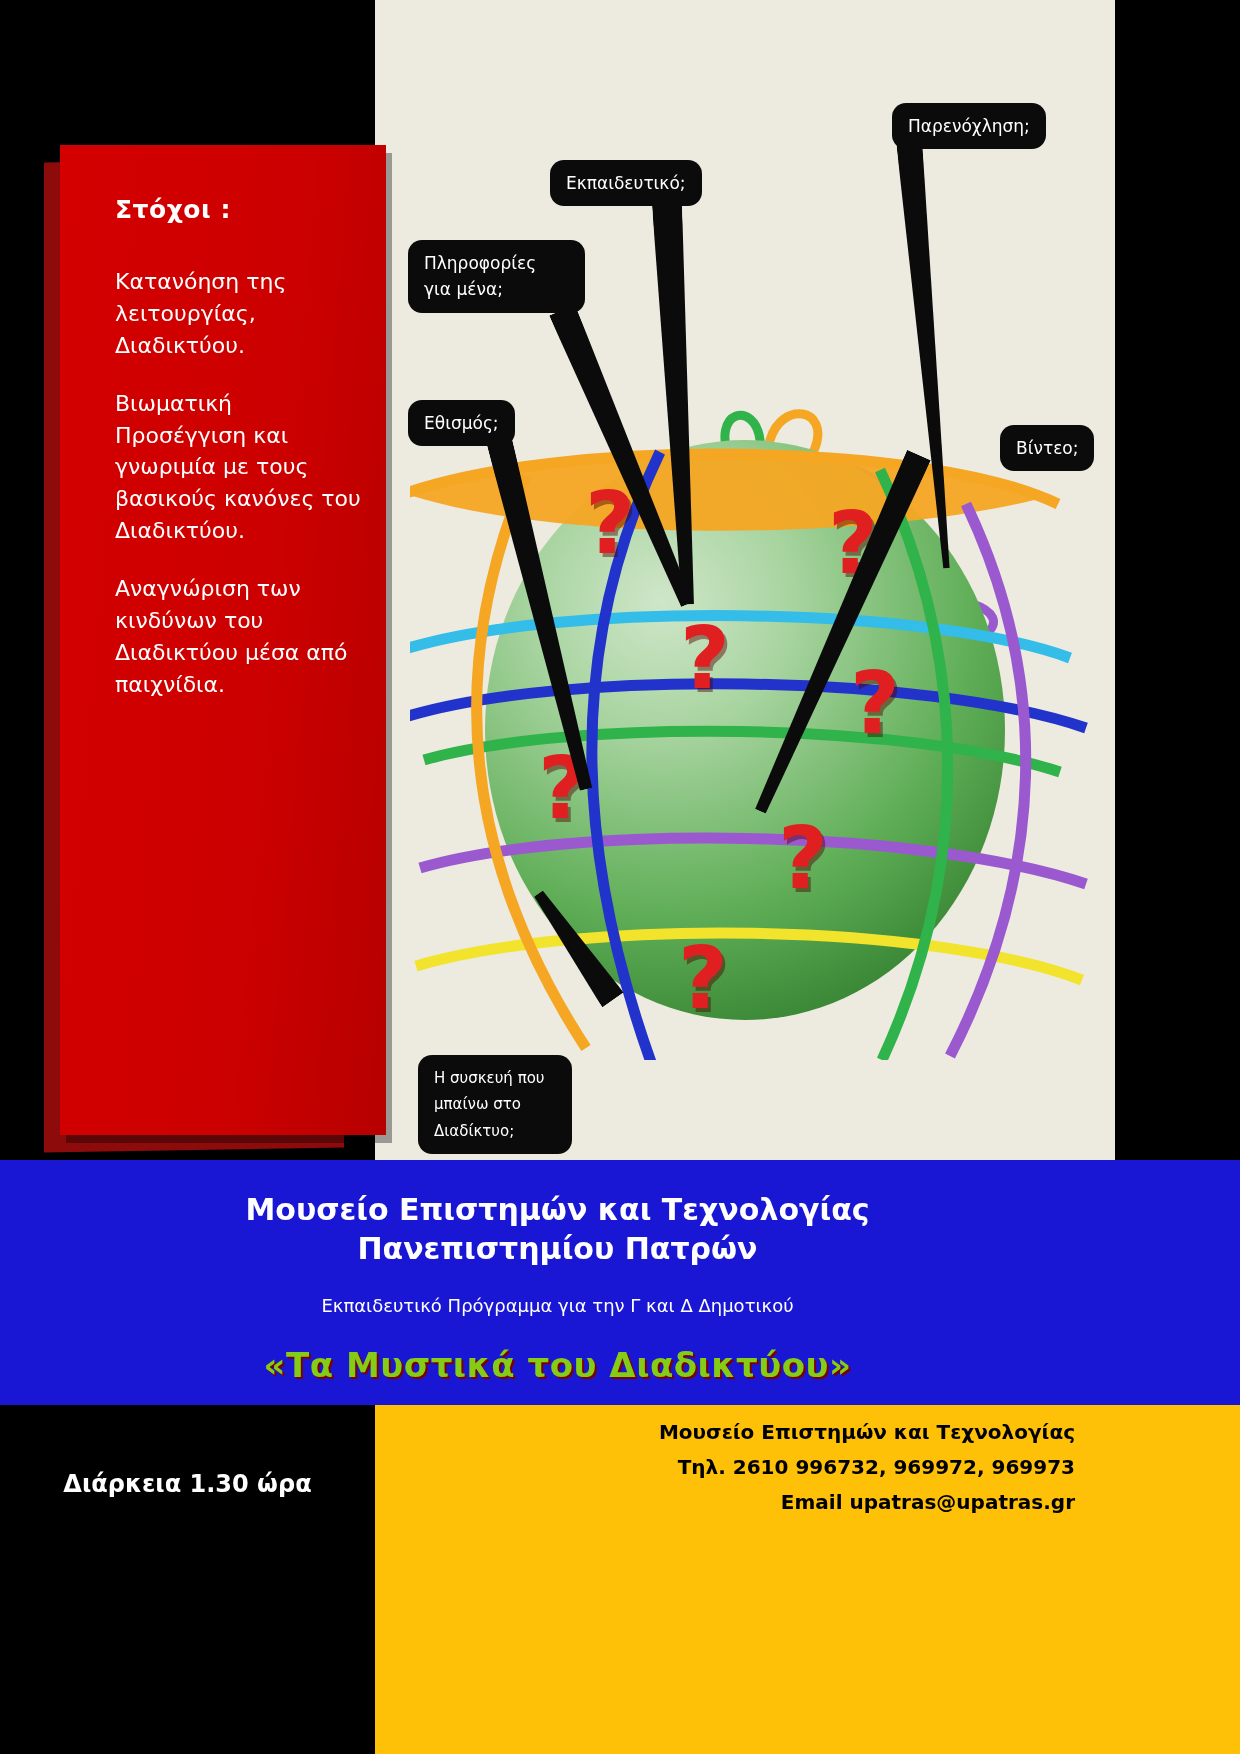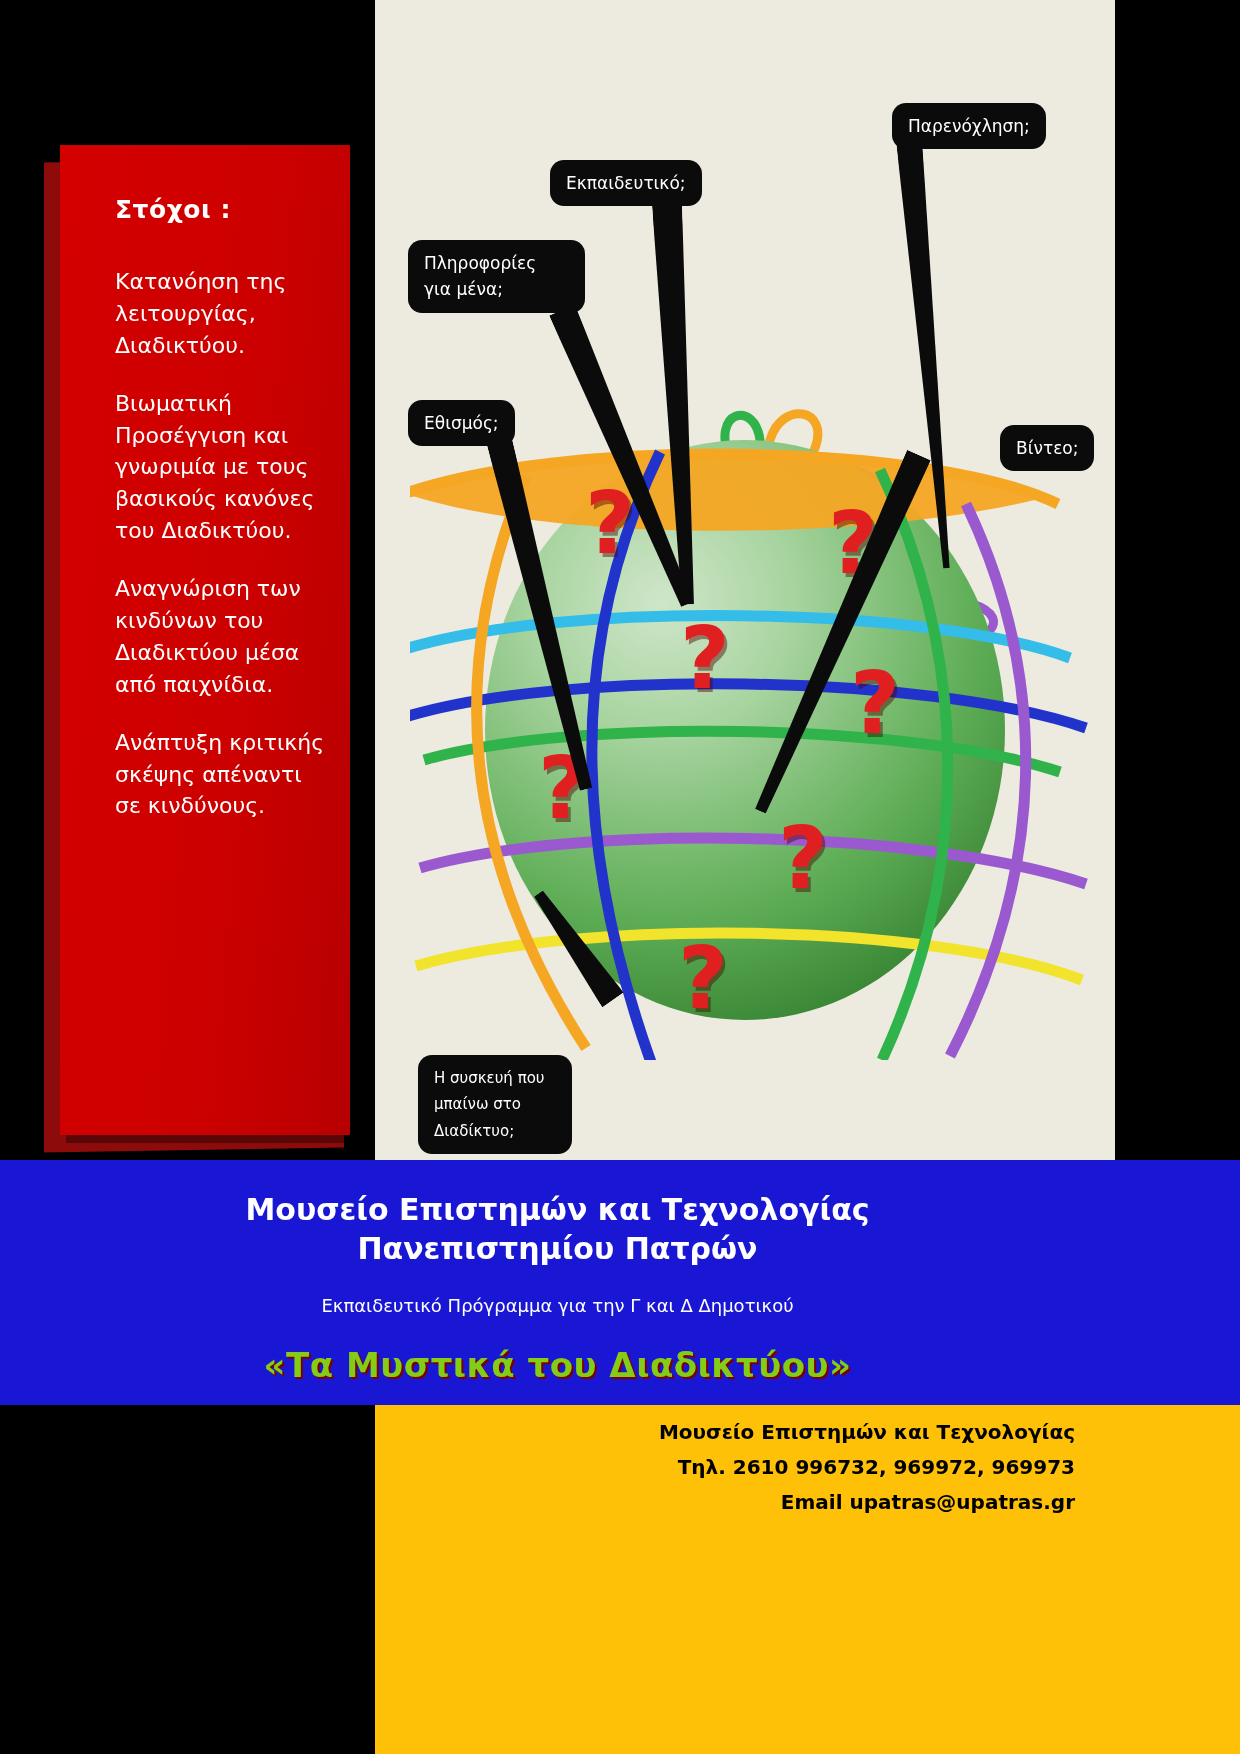--- a/index.html
+++ b/index.html
@@ -11,21 +11,21 @@
   .right-black{position:absolute;left:1115px;top:0;width:125px;height:1160px;background:#000;}
   .blue-band{position:absolute;left:0;top:1160px;width:1115px;height:245px;background:#1a17d4;}
   .blue-band2{position:absolute;left:1115px;top:1160px;width:125px;height:245px;background:#1a17d4;}
   .orange-box{position:absolute;left:375px;top:1405px;width:740px;height:349px;background:#ffc107;}
   .orange-box2{position:absolute;left:1115px;top:1405px;width:125px;height:349px;background:#ffc107;}
   .bottom-black{position:absolute;left:0;top:1405px;width:375px;height:349px;background:#000;}
 
   
   .red-shadow{position:absolute;left:44px;top:160px;width:300px;height:990px;
               background:#8d0b0b;transform:skewY(-1deg);}
-  .red-box{position:absolute;left:60px;top:145px;width:290px;height:990px;
+  .red-box{position:absolute;left:60px;top:145px;width:326px;height:990px;
            background:linear-gradient(95deg,#d40000 0%,#cc0000 60%,#b70000 100%);
            box-shadow:6px 8px 0 rgba(0,0,0,.35);}
   .red-box .ttl{color:#fff;font-weight:bold;font-size:25px;padding:50px 0 0 55px;letter-spacing:.5px;}
   .red-list{padding:42px 18px 0 55px;}
   .red-list p{color:#fff;font-size:22px;line-height:1.45;margin:0 0 26px 0;}
 
   
   .globe-wrap{position:absolute;left:410px;top:400px;width:690px;height:660px;}
   .globe{position:absolute;left:75px;top:40px;width:520px;height:580px;border-radius:50%;
          background:radial-gradient(circle at 34% 28%, #cfe6c9 0%, #a8d4a0 24%, #5fae57 58%, #2f7c2b 88%, #1f5c1d 100%);}
@@ -59,21 +59,20 @@
   <div class="canvas-bg"></div>
   <div class="right-black"></div>
 
   <div class="red-shadow"></div>
   <div class="red-box">
     <div class="ttl">Στόχοι :</div>
     <div class="red-list">
       <p>Κατανόηση της λειτουργίας, Διαδικτύου.</p>
       <p>Βιωματική Προσέγγιση και γνωριμία με τους βασικούς κανόνες του Διαδικτύου.</p>
       <p>Αναγνώριση των  κινδύνων του Διαδικτύου μέσα από παιχνίδια.</p>
-      <p>Ανάπτυξη κριτικής σκέψης απέναντι σε κινδύνους.</p>
     </div>
   </div>
 
   <div class="globe-wrap">
 
     <svg width="690" height="660" style="position:absolute;left:0;top:0;">
       <g fill="none" stroke-width="9" stroke-linecap="round">
         <path d="M320 60 C300 10 345 0 350 40 C355 80 320 95 330 130" stroke="#2fb34a"></path>
         <path d="M360 40 C372 0 420 8 405 48 C392 82 360 88 368 122" stroke="#f5a623"></path>
         <path d="M300 90 C262 70 250 110 292 126 C330 140 335 120 358 148" stroke="#e8332a"></path>
@@ -151,20 +150,21 @@
     <div>Μουσείο  Επιστημών και Τεχνολογίας</div>
     <div>Πανεπιστημίου Πατρών</div>
   </div>
   <div class="f-sub">Εκπαιδευτικό Πρόγραμμα για την Γ και Δ Δημοτικού</div>
   <div class="f-prog">«Τα Μυστικά του Διαδικτύου»</div>
 
   <div class="bottom-black"></div>
   <div class="orange-box"></div>
   <div class="orange-box2"></div>
 
+  <div class="duration">Διάρκεια  1.30 ώρα</div>
 
   <div class="contact">
     <div>Μουσείο Επιστημών και Τεχνολογίας</div>
     <div>Τηλ. 2610 996732, 969972, 969973</div>
     <div>Email upatras@upatras.gr</div>
   </div>
 
 </div>
 
 </body></html>

